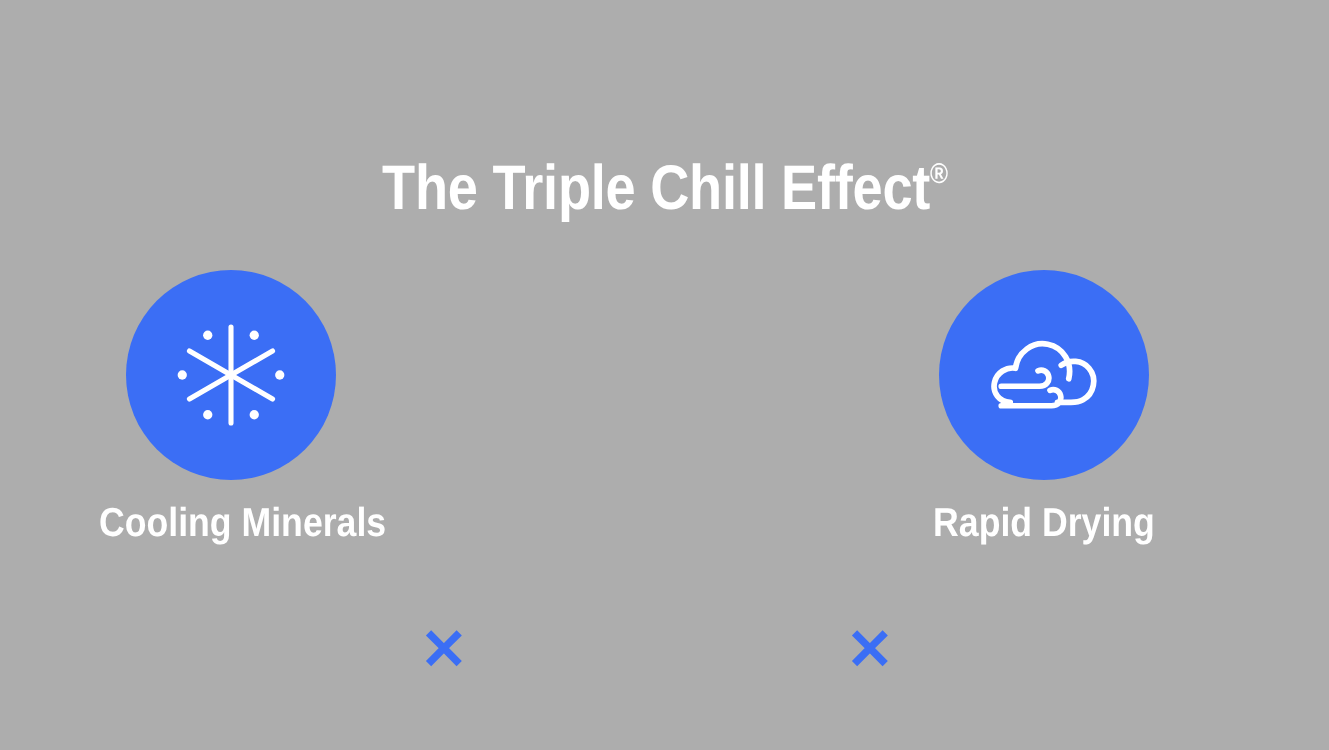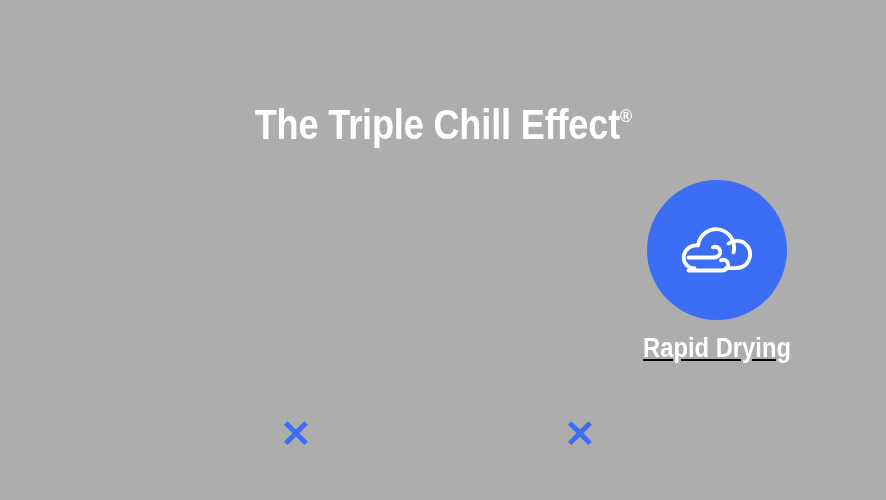--- a/index.html
+++ b/index.html
@@ -64,21 +64,21 @@
 
   .pillar {
     position: absolute;
     top: 0;
     width: 200px;
     height: 200px;
     text-align: center;
   }
   .pillar-1 { left: 54px; }
   .pillar-2 { left: 341px; }
-  .pillar-3 { left: 617px; text-decoration: underline; }
+  .pillar-3 { left: 596px; }
 
   .icon-circle {
     position: relative;
     width: 140px;
     height: 140px;
     margin: 0 auto;
     border-radius: 50%;
     background: #3b6ef5;
     display: block;
   }
@@ -123,20 +123,40 @@
 <body>
 
 <div id="infographic">
 
   <div id="title-block">
     <span class="title-text"><span>The Triple Chill Effect</span><span class="title-reg">®</span></span>
   </div>
 
   <div id="pillars-row">
 
+    <div class="pillar pillar-1">
+      <div class="icon-circle">
+        <svg width="82" height="82" viewBox="0 0 82 82">
+          <g stroke="#ffffff" stroke-width="3.4" stroke-linecap="round" fill="none">
+            <line x1="41" y1="9" x2="41" y2="73"></line>
+            <line x1="13.3" y1="25" x2="68.7" y2="57"></line>
+            <line x1="13.3" y1="57" x2="68.7" y2="25"></line>
+          </g>
+          <g fill="#ffffff">
+            <circle cx="25.5" cy="14.5" r="3.1"></circle>
+            <circle cx="56.5" cy="14.5" r="3.1"></circle>
+            <circle cx="8.5" cy="41" r="3.1"></circle>
+            <circle cx="73.5" cy="41" r="3.1"></circle>
+            <circle cx="25.5" cy="67.5" r="3.1"></circle>
+            <circle cx="56.5" cy="67.5" r="3.1"></circle>
+          </g>
+        </svg>
+      </div>
+      <div class="pillar-label">Cooling Minerals</div>
+    </div>
 
 
     <div class="pillar pillar-3">
       <div class="icon-circle">
         <svg width="94" height="72" viewBox="0 0 94 72">
           <g fill="none" stroke="#ffffff" stroke-width="3.8" stroke-linecap="round" stroke-linejoin="round">
 
             <path d="M58.5 29.5 C64 25.5 72.5 26 77 31.5 C82.5 38 80.5 48.5 73 52.5 C70.5 53.9 67.5 54.2 65 54.2
                      L56 54.2"></path>
 

